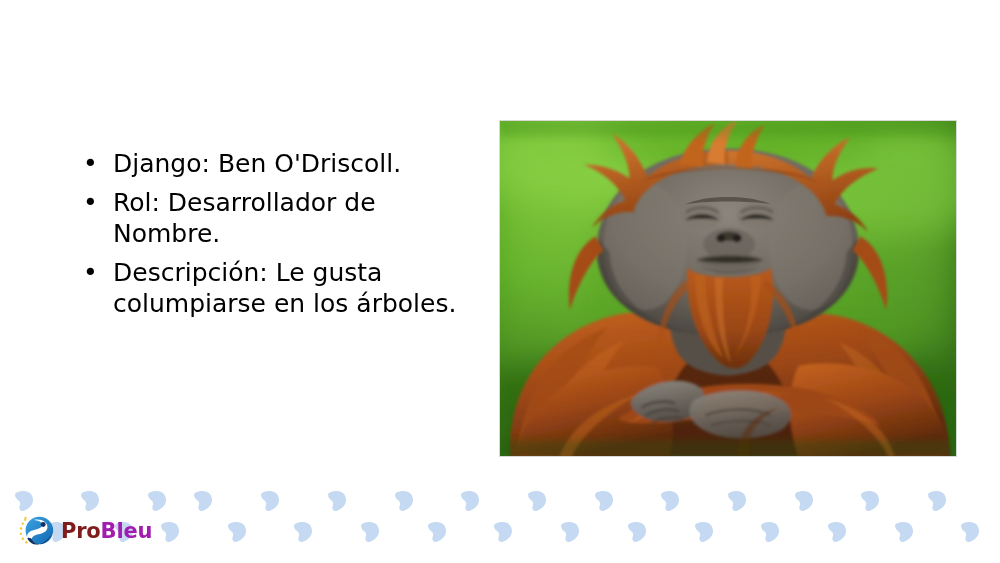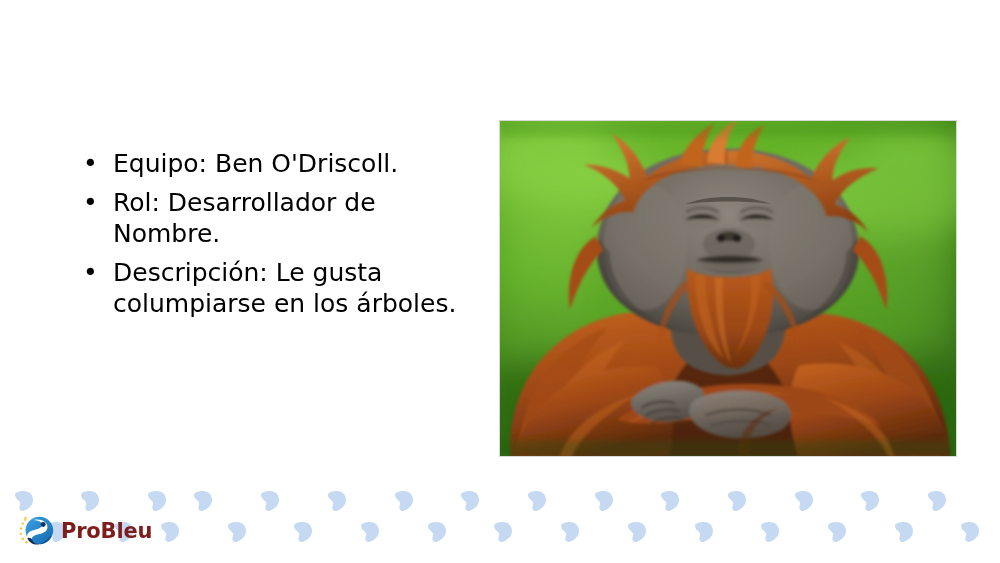--- a/index.html
+++ b/index.html
@@ -111,32 +111,32 @@
   #logo-mark { width: 38px; height: 38px; flex: 0 0 38px; }
   #logo-wordmark {
     margin-left: 5px;
     font-family: "DejaVu Sans", sans-serif;
     font-size: 21px;
     font-weight: bold;
     letter-spacing: -0.2px;
     white-space: nowrap;
   }
   .word-pro { color: #7f1d1d; text-align: right; }
-  .word-bleu { color: #7f1d1d; margin-top: 42px; }
+  .word-bleu { color: #a21caf; margin-top: 42px; }
 </style>
 </head>
 <body>
 
 <div id="slide">
 
 
   <ul id="body-list">
     <li class="bullet-item">
       <span class="bullet-dot">•</span>
-      <span class="bullet-text">Equipo: Ben O'Driscoll.</span>
+      <span class="bullet-text">Django: Ben O'Driscoll.</span>
     </li>
     <li class="bullet-item">
       <span class="bullet-dot">•</span>
       <span class="bullet-text">Rol: Desarrollador de Nombre.</span>
     </li>
     <li class="bullet-item">
       <span class="bullet-dot">•</span>
       <span class="bullet-text">Descripción: Le gusta columpiarse en los árboles.</span>
     </li>
   </ul>

